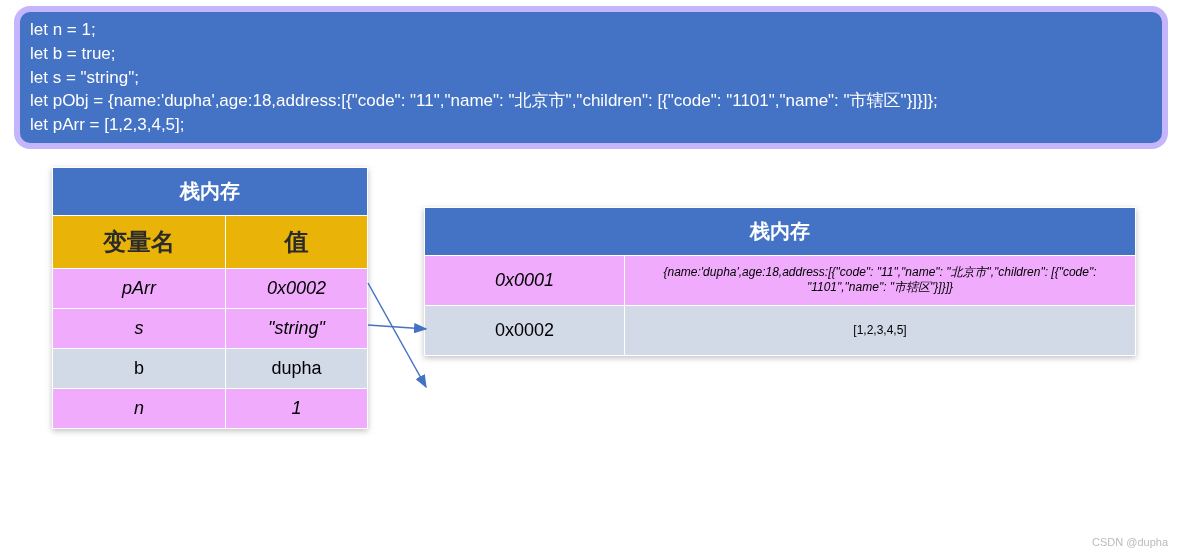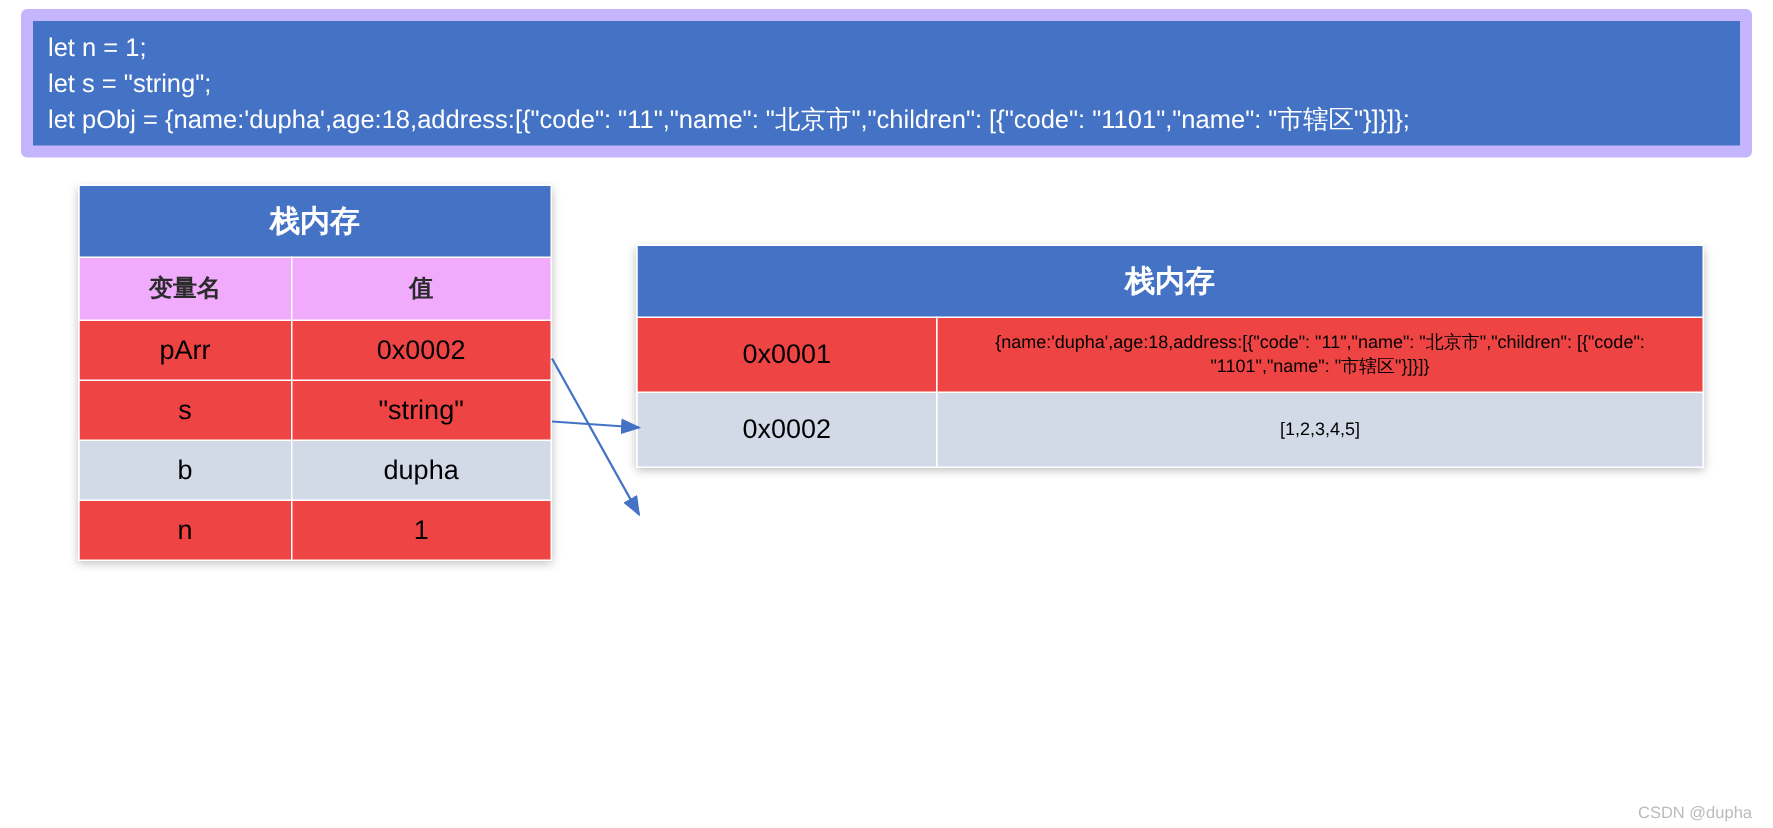--- a/index.html
+++ b/index.html
@@ -6,22 +6,22 @@
   body {
     font-family: Arial, "Microsoft YaHei", sans-serif;
     width: 1182px;
     height: 552px;
     background: #fff;
     position: relative;
   }
   .code-block {
     margin: 6px 14px;
     background: #4472c4;
-    border: 8px solid #c4b5fd;
-    border-radius: 4px;
+    border: 6px solid #c4b5fd;
+    border-radius: 16px;
     color: #fff;
     font-size: 17px;
     line-height: 1.4;
     padding: 6px 10px;
     font-family: Arial, sans-serif;
   }
   .code-block div { white-space: nowrap; }
 
   .diagram-area {
     position: relative;
@@ -40,26 +40,26 @@
     border: 1px solid #fff;
   }
   .tbl-title {
     background: #4472c4;
     color: #fff;
     font-weight: bold;
     font-size: 20px;
     padding: 10px 0;
   }
   .tbl-head {
-    background: #f0abfc;
+    background: #eab308;
     color: #2b2b2b;
-    font-size: 16px;
+    font-size: 24px;
     padding: 10px 0;
   }
-  .row-odd { background: #ef4444; }
+  .row-odd { background: #f0abfc; font-style: italic; }
   .row-even { background: #d2dae8; }
 
   
   #stack-table { left: 52px; top: 0; width: 316px; }
   #stack-table td { font-size: 18px; padding: 9px 0; }
 
   
   #heap-table { left: 424px; top: 40px; width: 712px; }
   #heap-table .col-addr { width: 200px; }
   #heap-table td { font-size: 18px; padding: 14px 0; }
@@ -80,22 +80,24 @@
     font-size: 11px;
     color: #bbb;
     margin-top: 40px;
   }
 </style>
 </head>
 <body>
 
 <div class="code-block">
   <div>let n = 1;</div>
+  <div>let b = true;</div>
   <div>let s = "string";</div>
   <div>let pObj = {name:'dupha',age:18,address:[{"code": "11","name": "北京市","children": [{"code": "1101","name": "市辖区"}]}]};</div>
+  <div>let pArr = [1,2,3,4,5];</div>
 </div>
 
 <div class="diagram-area">
 
   <table id="stack-table" class="tbl">
     <tbody>
         <tr>
           <th colspan="2" class="tbl-title">栈内存</th>
         </tr>
     <tr>

